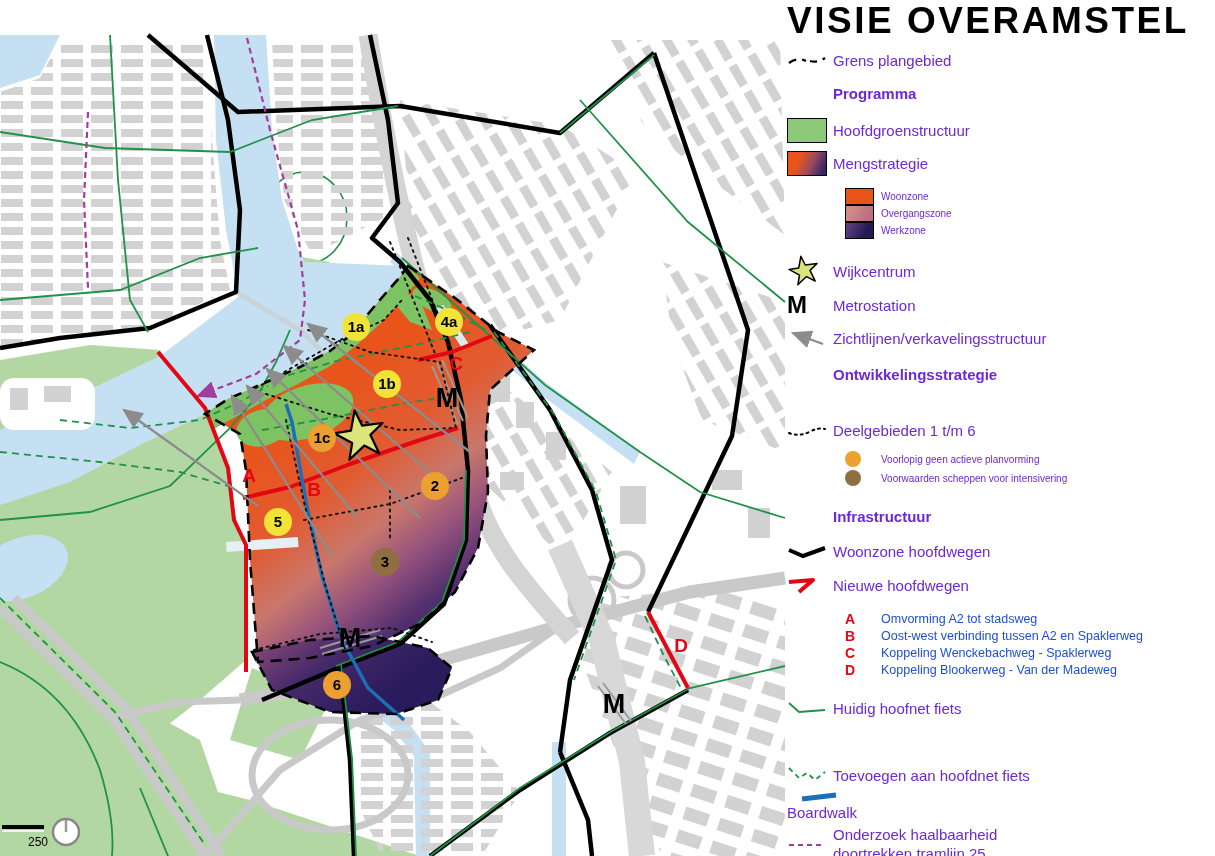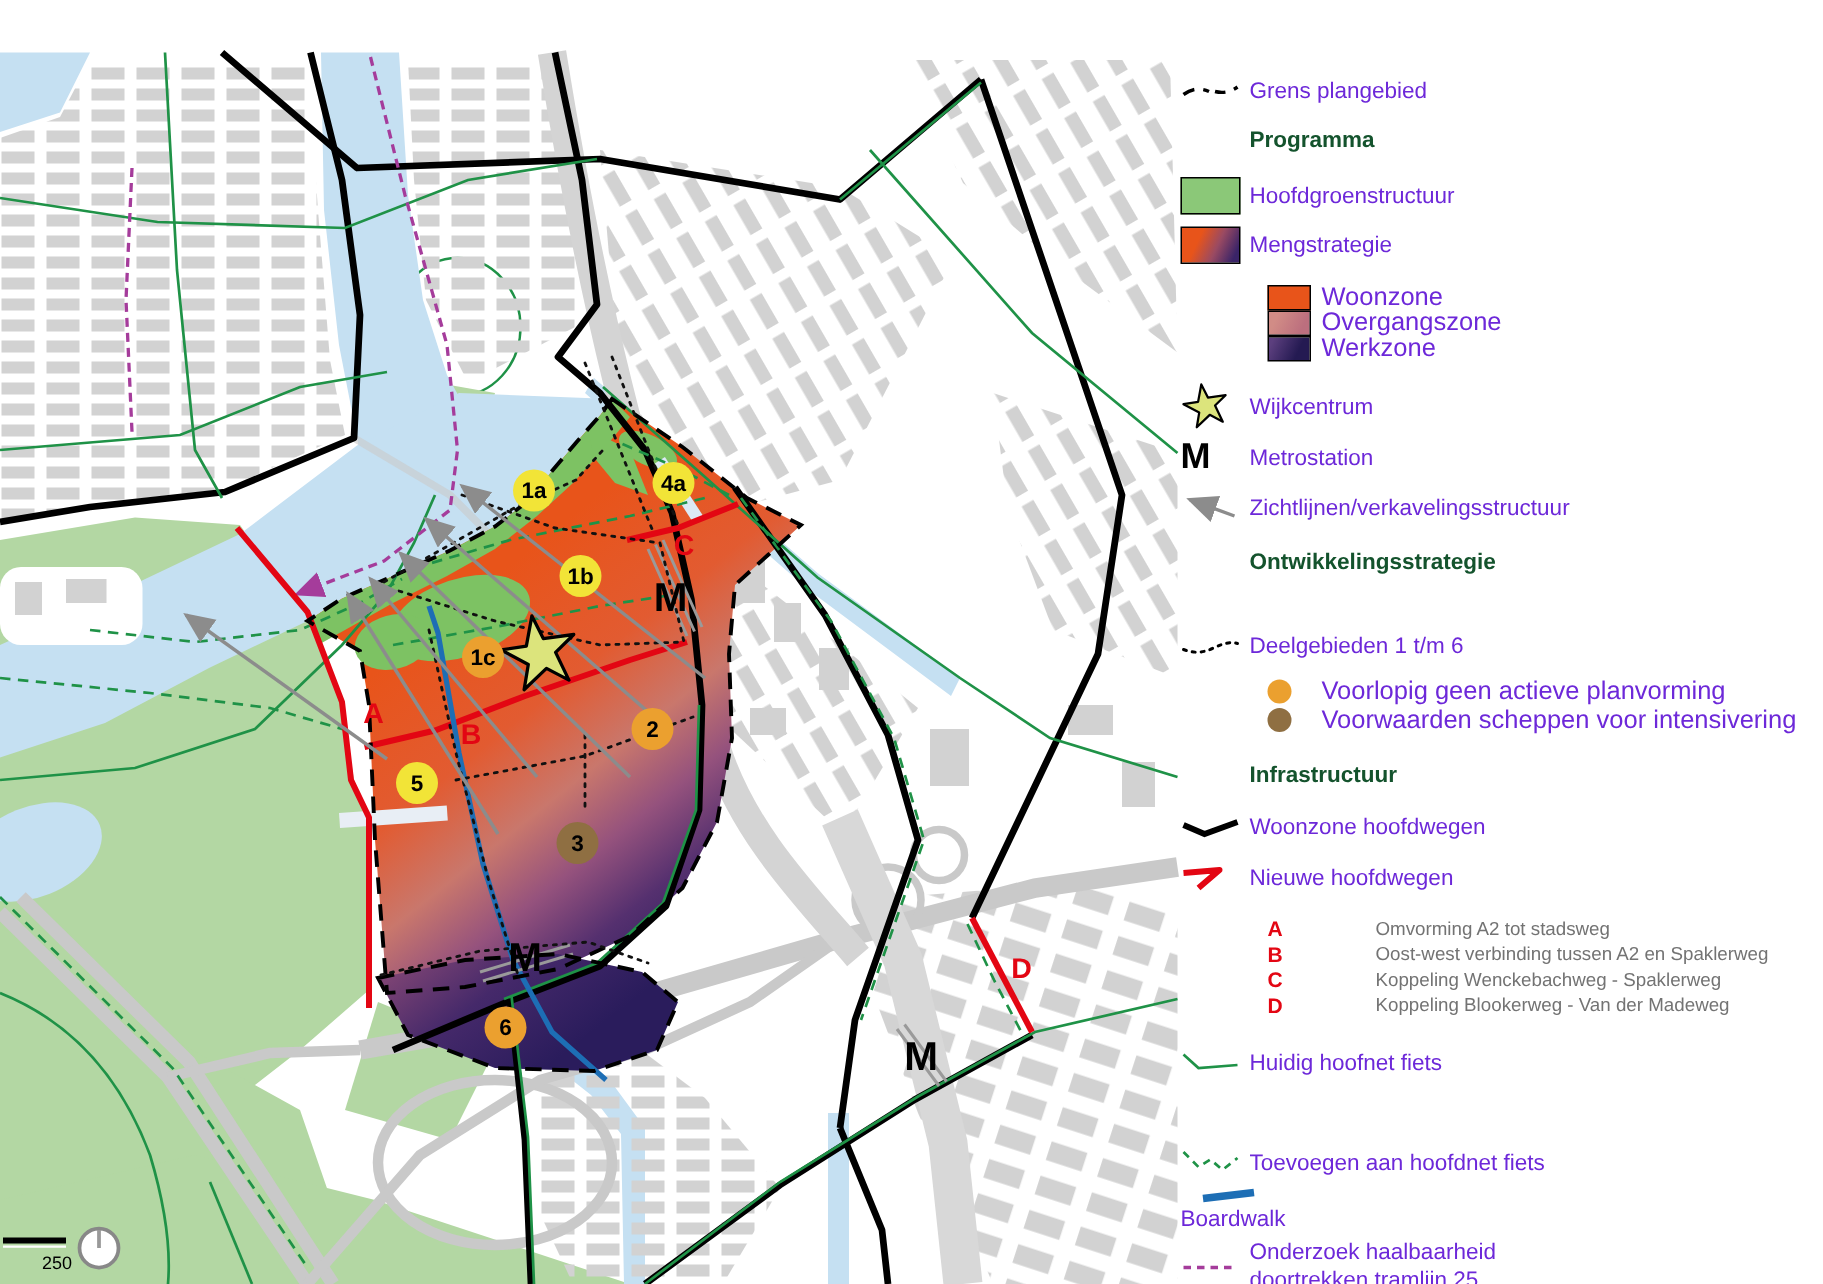--- a/index.html
+++ b/index.html
@@ -5,34 +5,34 @@
   html,body{margin:0;padding:0;background:#fff;}
   body{font-family:"Liberation Sans", sans-serif;color:#111;}
   #stage{position:relative;width:1215px;height:856px;overflow:hidden;background:#fff;}
   #mapsvg{position:absolute;left:0;top:0;}
   
   #legend{position:absolute;left:787px;top:0;width:428px;height:856px;background:#fff;}
   #title{position:absolute;left:0px;top:0px;font-size:37px;font-weight:bold;letter-spacing:2.5px;white-space:nowrap;color:#000;}
   .lrow{position:absolute;left:0;display:flex;align-items:center;}
   .lsw{width:46px;display:flex;justify-content:flex-start;align-items:center;flex:none;}
   .llab{font-size:15px;color:#6d28d9;}
-  .lhead{font-size:15px;font-weight:bold;color:#14532d;}
+  .lhead{font-size:15px;font-weight:bold;color:#6d28d9;}
   .sub .lsw{width:36px;margin-left:58px;}
-  .sub .llab{font-size:17px;}
+  .sub .llab{font-size:10px;}
   .swrect{width:38px;height:23px;border:1px solid #000;}
   .subrect{width:27px;height:15px;border:1px solid #000;}
   .grn{background:#8BC878;}
   .meng{background:linear-gradient(115deg,#E8541A 30%,#9A4A62 60%,#3A2468 90%);}
   .woon{background:#E8541A;}
   .over{background:linear-gradient(115deg,#D18C86 20%,#BC6F7E 80%);}
   .werk{background:linear-gradient(115deg,#5C3F7E 10%,#241A52 70%);}
   .dot{width:16px;height:16px;border-radius:50%;}
   .dot.y{background:#F2E437;} .dot.o{background:#EBA02F;} .dot.b{background:#8F6F42;}
   .rletter{font-size:14px;font-weight:bold;color:#E30613;width:36px;margin-left:58px;flex:none;}
-  .rlab{font-size:12.5px;color:#737373;margin-left:36px;}
+  .rlab{font-size:12.5px;color:#1d4ed8;}
   .mchar{font-size:24px;font-weight:bold;color:#000;}
   .twoline{line-height:1.25;}
 </style>
 </head>
 <body>
 
 <div id="stage">
 
 <svg id="mapsvg" width="1215" height="856" viewBox="0 0 1215 856">
   <defs>
@@ -292,20 +292,21 @@
     <path d="M2,831 L44,831" stroke="#fff" stroke-width="1.5"></path>
     <text x="38" y="846" font-family="Liberation Sans, sans-serif" font-size="12" text-anchor="middle" fill="#000">250</text>
   </g>
   <g>
     <circle cx="66" cy="832" r="13" fill="#fff" stroke="#888" stroke-width="2.5"></circle>
     <path d="M66,832 L66,820" stroke="#999" stroke-width="2.5"></path>
   </g>
 </svg>
 
 <div id="legend">
+  <div id="title">VISIE OVERAMSTEL</div>
 
   <div class="lrow" style="top:50px;">
     <span class="lsw">
       <svg width="40" height="20">
             <path d="M2,13 Q10,7 19,11" fill="none" stroke="#000" stroke-width="2.3" stroke-dasharray="8 6"></path>
             <path d="M23,11 Q31,13 38,8" fill="none" stroke="#000" stroke-width="2.3" stroke-dasharray="7 6"></path>
           </svg>
     </span>
     <span class="llab">Grens plangebied</span>
   </div>

